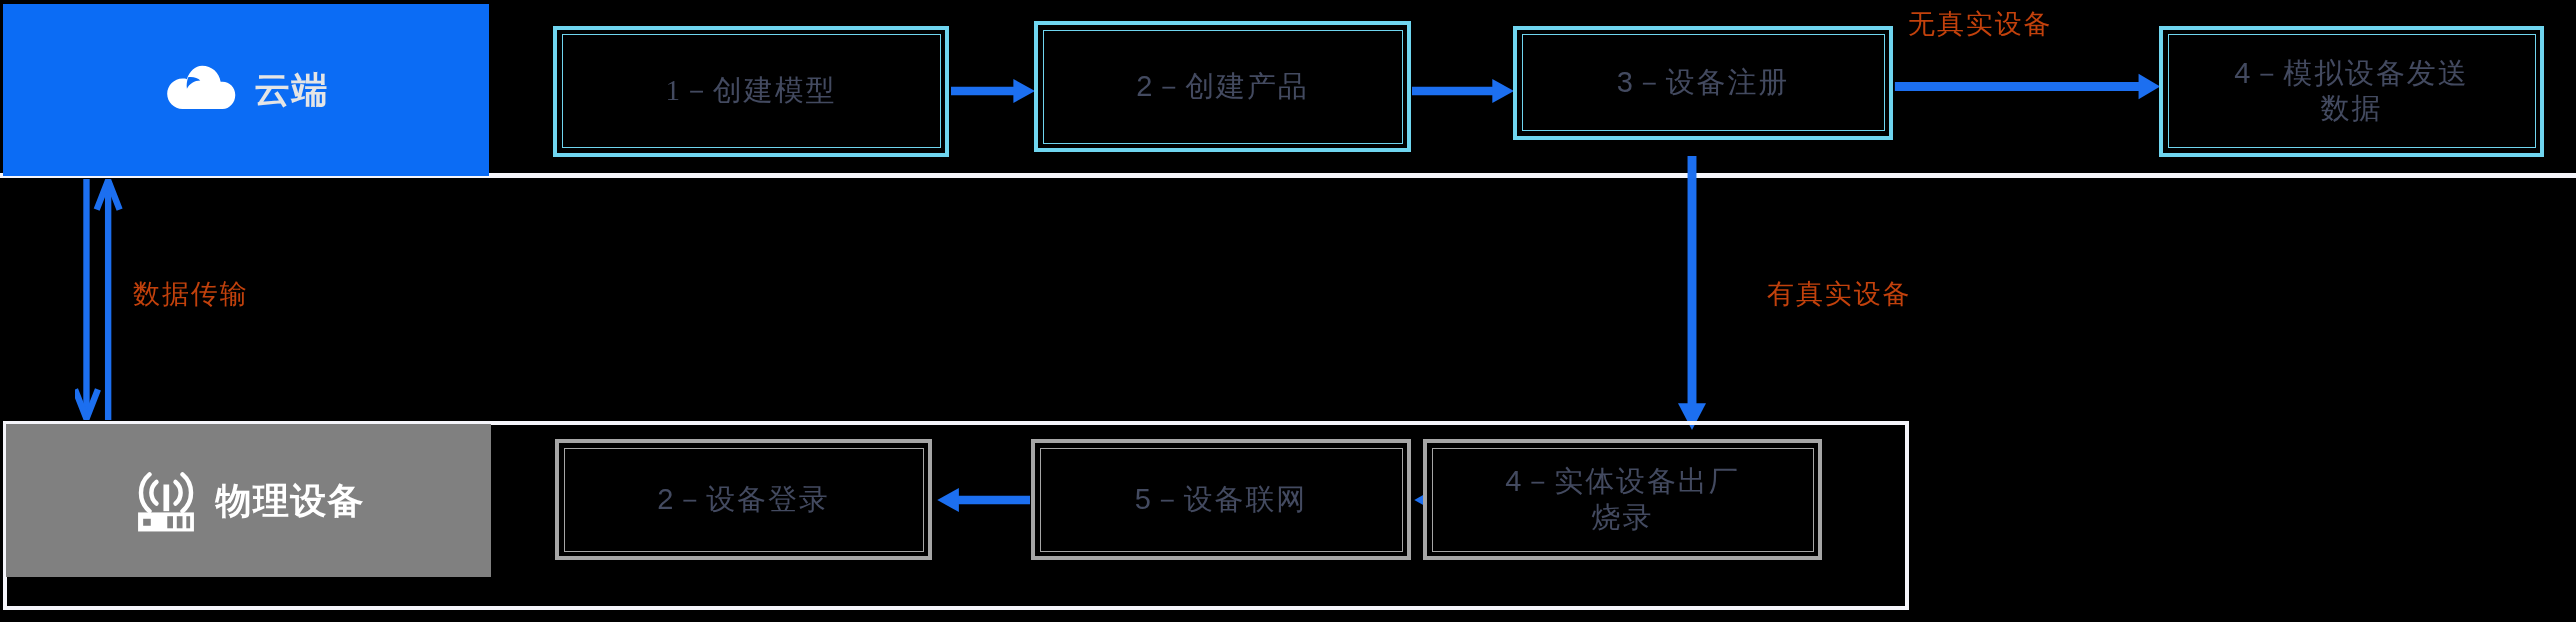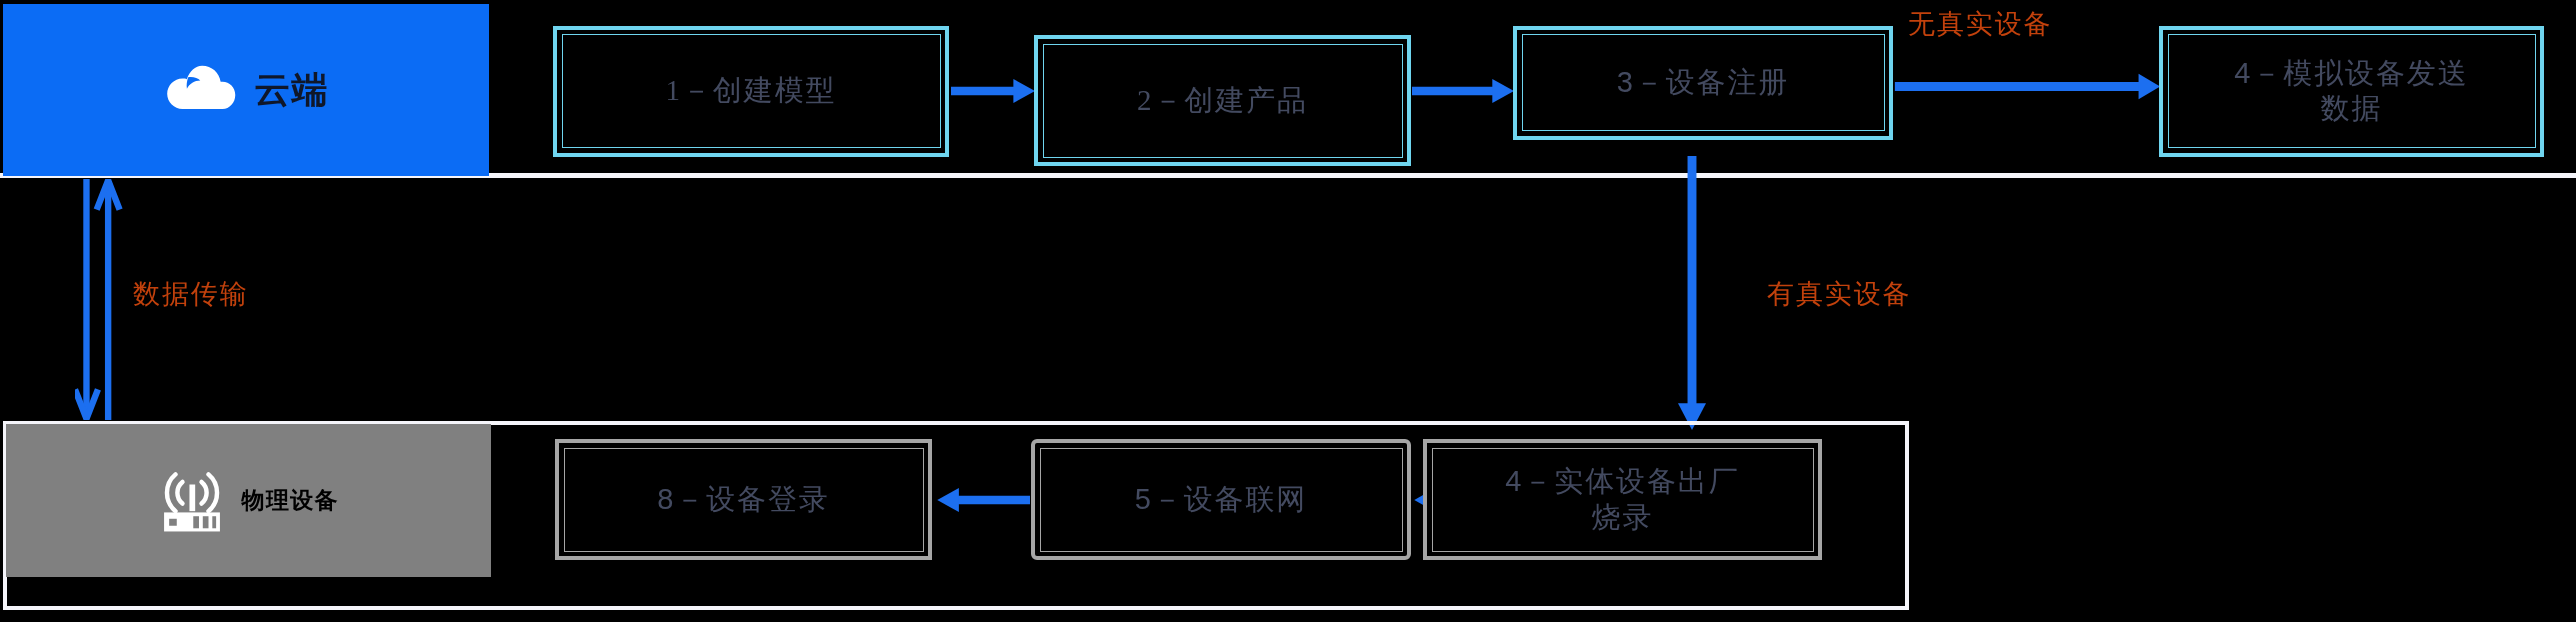--- a/index.html
+++ b/index.html
@@ -7,27 +7,27 @@
        font-family:"Liberation Sans","DejaVu Sans",sans-serif;}
   #stage{position:absolute;left:0;top:0;width:2576px;height:622px;background:#000;}
 
   
   .hsep{position:absolute;background:#F5F5FA;}
 
   
   .cloud-panel{position:absolute;left:2.6px;top:3.8px;width:486px;height:172px;
     background:#0B6CF5;display:flex;align-items:center;justify-content:center;gap:18px;}
   .cloud-icon{width:74px;height:56px;flex:0 0 auto;}
-  .cloud-label{color:#0f172a;font-size:36px;font-weight:700;letter-spacing:1.3px;line-height:1;}
+  .cloud-label{color:#e5e5e5;font-size:36px;font-weight:700;letter-spacing:1.3px;line-height:1;}
 
   
   .device-panel{position:absolute;left:6.4px;top:424px;width:485px;height:153px;
     background:#808080;display:flex;align-items:center;justify-content:center;gap:16.6px;}
   .device-icon{width:66px;height:66px;flex:0 0 auto;}
-  .device-label{color:#000000;font-size:23px;font-weight:700;letter-spacing:1.3px;line-height:1;}
+  .device-label{color:#ffffff;font-size:36px;font-weight:700;letter-spacing:1.3px;line-height:1;}
 
   
   .bottom-frame{position:absolute;left:2.6px;top:421px;width:1906px;height:189px;
     border:4.5px solid #F5F5FA;box-sizing:border-box;}
 
   
   .step{position:absolute;box-sizing:border-box;background:#000;
         display:flex;align-items:center;justify-content:center;}
   .step .inner{position:absolute;left:4.5px;top:4.5px;right:4.5px;bottom:4.5px;
         box-sizing:border-box;background:#000;display:flex;align-items:center;justify-content:center;}
@@ -61,21 +61,21 @@
   <div class="step cyan" style="left:553px;top:25.5px;width:396px;height:131px;font-family:Liberation Serif, serif;">
     <div class="inner"></div>
     <span class="txt">1－创建模型</span>
   </div>
 
   <svg class="arrow" style="left:951px;top:75px;width:84px;height:32px;" viewBox="0 0 132 50">
     <line x1="0" y1="25" x2="100" y2="25" stroke="#1C6FF0" stroke-width="13"></line>
     <polygon points="98,6 132,25 98,44" fill="#1C6FF0"></polygon>
   </svg>
 
-  <div class="step cyan" style="left:1034px;top:35px;width:377px;height:131px;font-family:Liberation Serif, serif;">
+  <div class="step cyan" style="left:1034px;top:21px;width:377px;height:131px;">
     <div class="inner"></div>
     <span class="txt">2－创建产品</span>
   </div>
 
   <svg class="arrow" style="left:1412px;top:75px;width:102px;height:32px;" viewBox="0 0 160 50">
     <line x1="0" y1="25" x2="128" y2="25" stroke="#1C6FF0" stroke-width="13"></line>
     <polygon points="126,6 160,25 126,44" fill="#1C6FF0"></polygon>
   </svg>
 
   <div class="step cyan" style="left:1513px;top:25.5px;width:380px;height:114px;">
@@ -125,29 +125,29 @@
       <path d="M37 22a22 22 0 0 0 0 34" fill="none" stroke="#ffffff" stroke-width="7" stroke-linecap="round"></path>
       <path d="M67 22a22 22 0 0 1 0 34" fill="none" stroke="#ffffff" stroke-width="7" stroke-linecap="round"></path>
       <path d="M26 10a38 38 0 0 0 0 58" fill="none" stroke="#ffffff" stroke-width="7" stroke-linecap="round"></path>
       <path d="M78 10a38 38 0 0 1 0 58" fill="none" stroke="#ffffff" stroke-width="7" stroke-linecap="round"></path>
     </svg>
     <span class="device-label">物理设备</span>
   </div>
 
   <div class="step gray" style="left:555px;top:439px;width:377px;height:121px;">
     <div class="inner"></div>
-    <span class="txt">8－设备登录</span>
+    <span class="txt">2－设备登录</span>
   </div>
 
   <svg class="arrow" style="left:936px;top:484px;width:94px;height:32px;" viewBox="0 0 148 50">
     <line x1="34" y1="25" x2="148" y2="25" stroke="#1C6FF0" stroke-width="13"></line>
     <polygon points="36,6 2,25 36,44" fill="#1C6FF0"></polygon>
   </svg>
 
-  <div class="step gray" style="left:1031px;top:439px;width:380px;height:121px;border-radius:6px;">
+  <div class="step gray" style="left:1031px;top:439px;width:380px;height:121px;">
     <div class="inner"></div>
     <span class="txt">5－设备联网</span>
   </div>
 
   <svg class="arrow" style="left:1413px;top:484px;width:92px;height:32px;" viewBox="0 0 144 50">
     <line x1="34" y1="25" x2="144" y2="25" stroke="#1C6FF0" stroke-width="13"></line>
     <polygon points="36,6 2,25 36,44" fill="#1C6FF0"></polygon>
   </svg>
 
   <div class="step gray" style="left:1423px;top:439px;width:399px;height:121px;">

